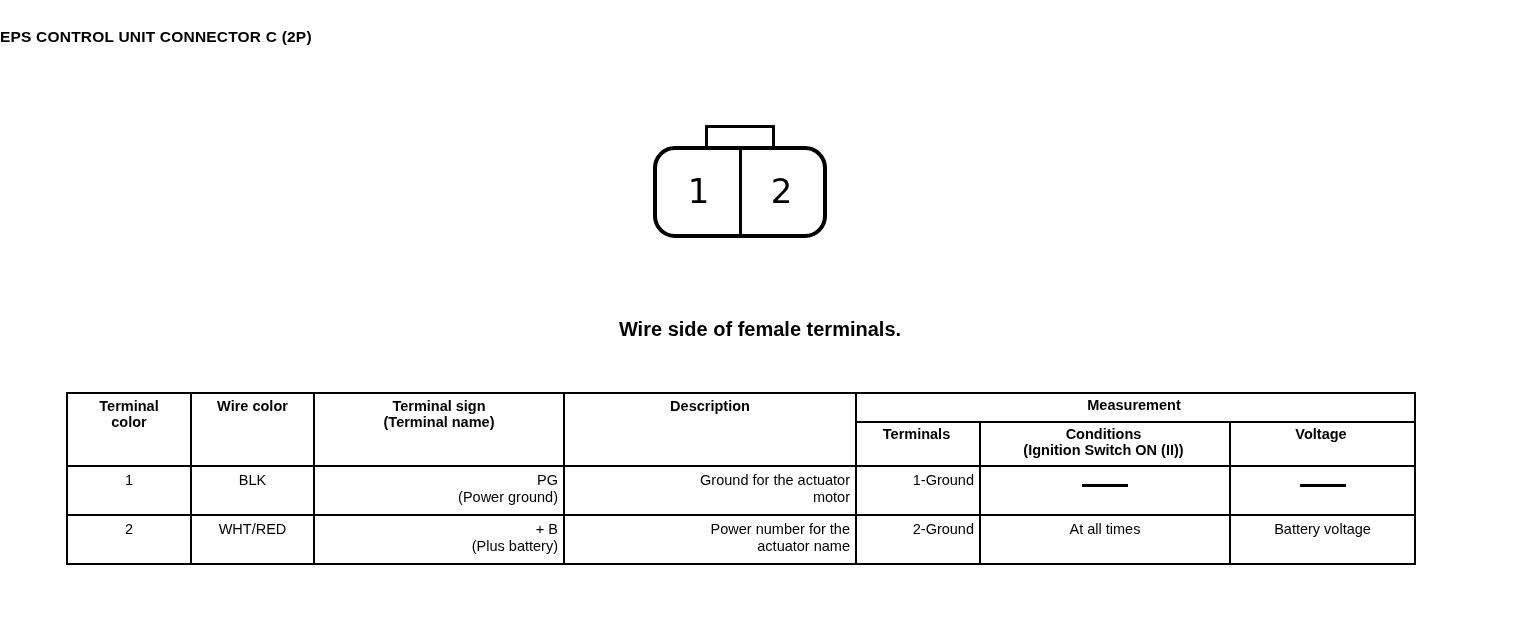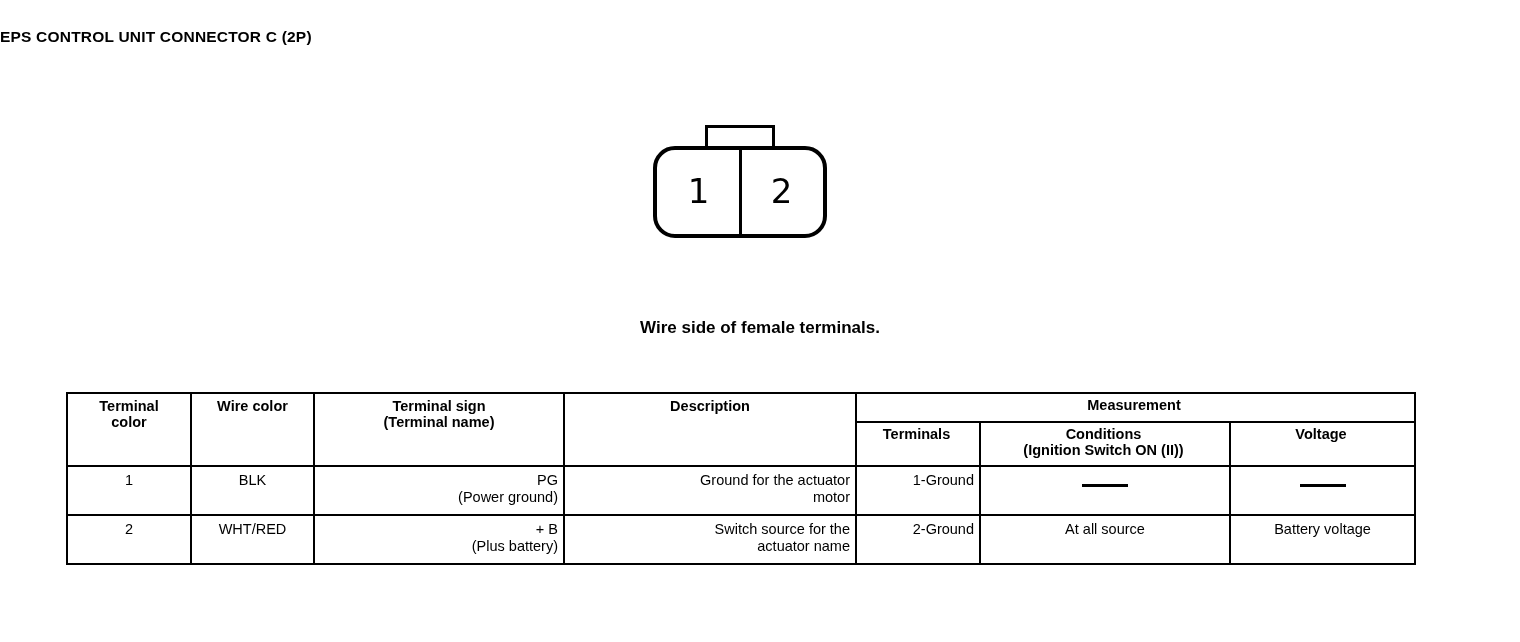--- a/index.html
+++ b/index.html
@@ -79,21 +79,21 @@
     padding-bottom: 2px;
   }
 
   
   #diagram-caption {
     position: absolute;
     top: 318px;
     left: 0;
     width: 1520px;
     text-align: center;
-    font-size: 17px;
+    font-size: 20px;
     font-weight: bold;
   }
 
   
   #terminal-table-wrap {
     position: absolute;
     left: 66px;
     top: 380px;
     width: 1348px;
   }
@@ -251,29 +251,29 @@
           <div class="dcell-c">WHT/RED</div>
         </td>
         <td>
           <div class="dcell-l">
             <div>+ B</div>
             <div>(Plus battery)</div>
           </div>
         </td>
         <td>
           <div class="dcell-l">
-            <div>Switch source for the</div>
+            <div>Power number for the</div>
             <div>actuator name</div>
           </div>
         </td>
         <td>
           <div class="dcell-l">2-Ground</div>
         </td>
         <td>
-          <div class="dcell-c">At all source</div>
+          <div class="dcell-c">At all times</div>
         </td>
         <td>
           <div class="dcell-c">Battery voltage</div>
         </td>
       </tr>
     </tbody>
   </table>
 </div>
 
 </body></html>

